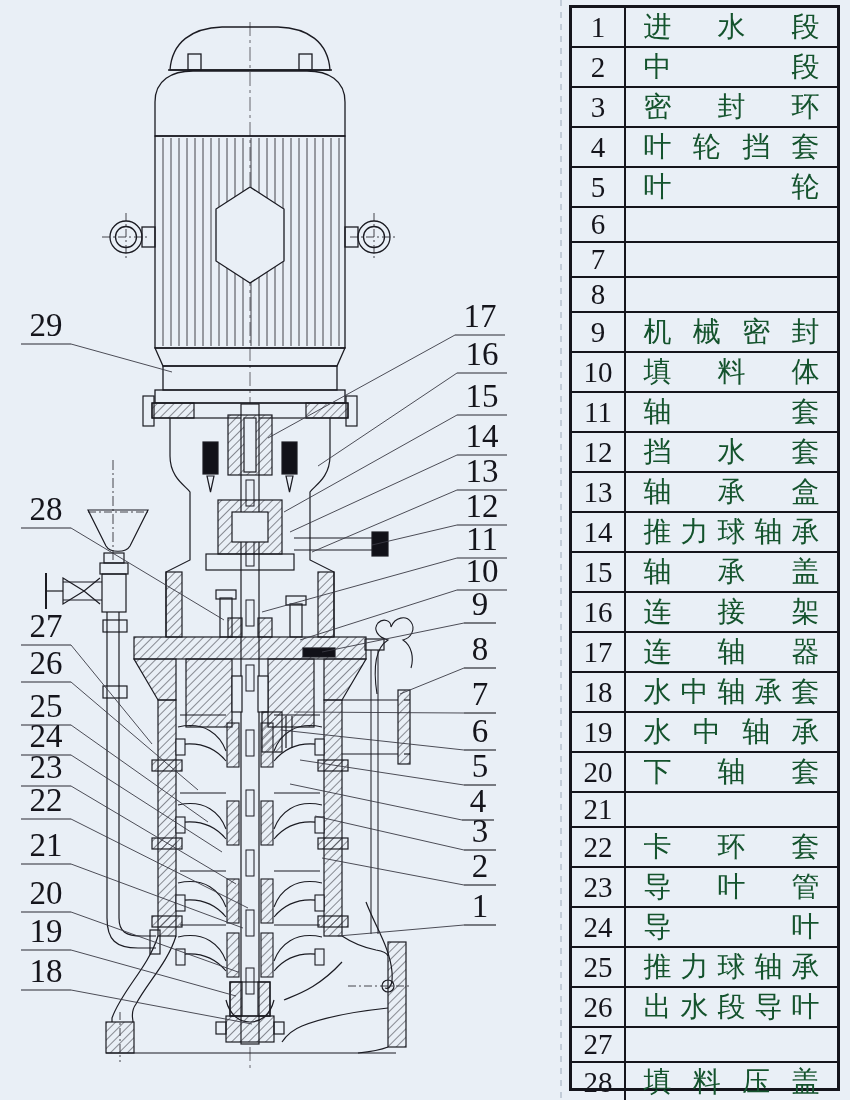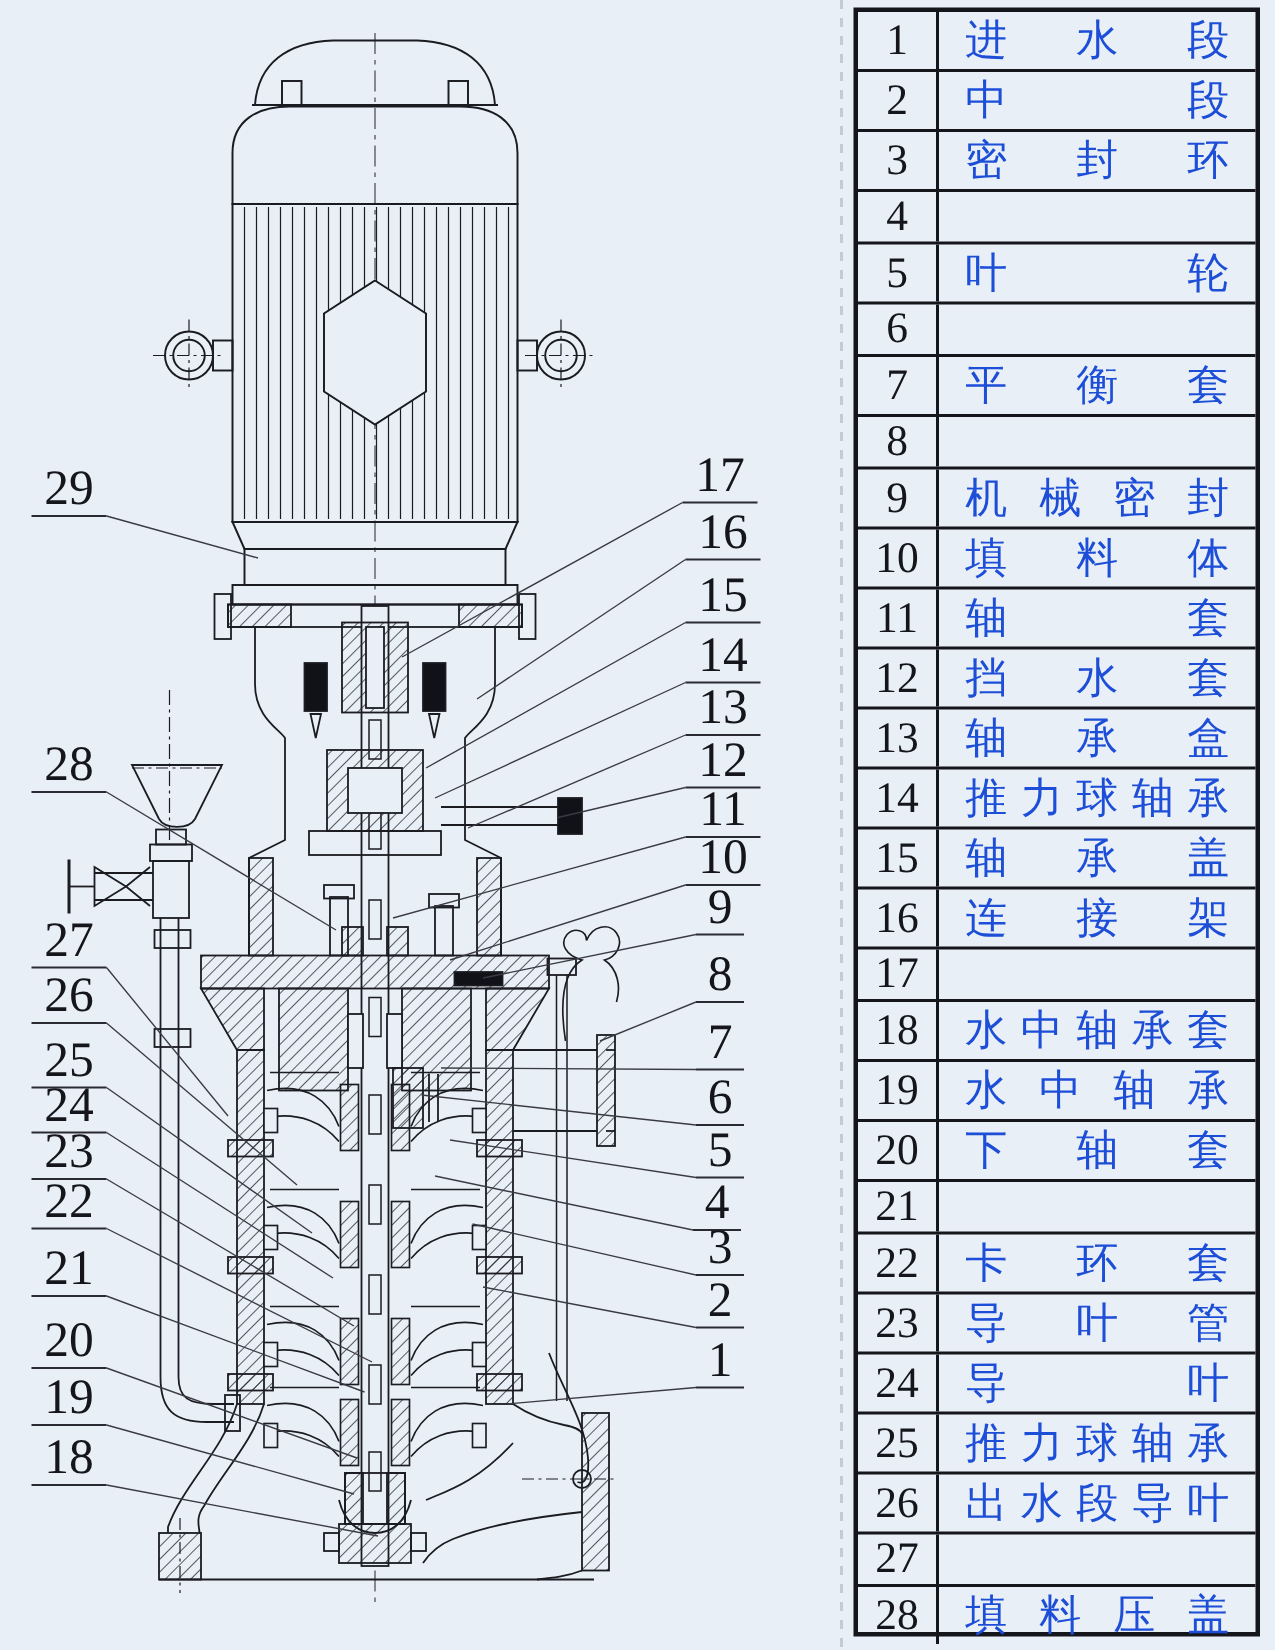--- a/index.html
+++ b/index.html
@@ -8,21 +8,21 @@
   
   #parts-table{position:absolute;left:569px;top:5px;width:271px;height:1086px;
     display:flex;flex-direction:column;border:3px solid #15151c;box-sizing:border-box;
     background:#e9eff6;}
   .trow{flex:1;display:flex;align-items:stretch;border-top:2px solid #15151c;}
   .trow:first-child{border-top:none;}
   .tnum{width:52px;display:flex;align-items:center;justify-content:center;
     border-right:2px solid #15151c;font-family:"Liberation Serif",serif;
     font-size:29px;color:#15151c;}
   .tname{flex:1;display:flex;align-items:center;justify-content:center;
-    font-size:28px;color:#1d4ed8;letter-spacing:0;border-radius:17px;}
+    font-size:28px;color:#14532d;letter-spacing:0;border-radius:17px;}
   .lbl{display:inline-block;width:176px;text-align:justify;text-align-last:justify;}
   
   .callout-text{font-family:"Liberation Serif",serif;font-size:33px;fill:#15151c;}
   svg{position:absolute;left:0;top:0;}
   .scan-edge{position:absolute;left:560px;top:0;width:2px;height:1100px;
     background:repeating-linear-gradient(#c2ccd8 0 6px,transparent 6px 12px);}
 </style>
 </head>
 <body>
 
@@ -390,35 +390,35 @@
         </div>
       </div>
       <div class="trow">
         <div class="tnum">3</div>
         <div class="tname">
           <span class="lbl">密封环</span>
         </div>
       </div>
       <div class="trow">
         <div class="tnum">4</div>
+        <div class="tname">
+          <span class="lbl">叶轮挡套</span>
+        </div>
       </div>
       <div class="trow">
         <div class="tnum">5</div>
         <div class="tname">
           <span class="lbl">叶轮</span>
         </div>
       </div>
       <div class="trow">
         <div class="tnum">6</div>
       </div>
       <div class="trow">
         <div class="tnum">7</div>
-        <div class="tname">
-          <span class="lbl">平衡套</span>
-        </div>
       </div>
       <div class="trow">
         <div class="tnum">8</div>
       </div>
       <div class="trow">
         <div class="tnum">9</div>
         <div class="tname">
           <span class="lbl">机械密封</span>
         </div>
       </div>
@@ -459,20 +459,23 @@
         </div>
       </div>
       <div class="trow">
         <div class="tnum">16</div>
         <div class="tname">
           <span class="lbl">连接架</span>
         </div>
       </div>
       <div class="trow">
         <div class="tnum">17</div>
+        <div class="tname">
+          <span class="lbl">连轴器</span>
+        </div>
       </div>
       <div class="trow">
         <div class="tnum">18</div>
         <div class="tname">
           <span class="lbl">水中轴承套</span>
         </div>
       </div>
       <div class="trow">
         <div class="tnum">19</div>
         <div class="tname">

